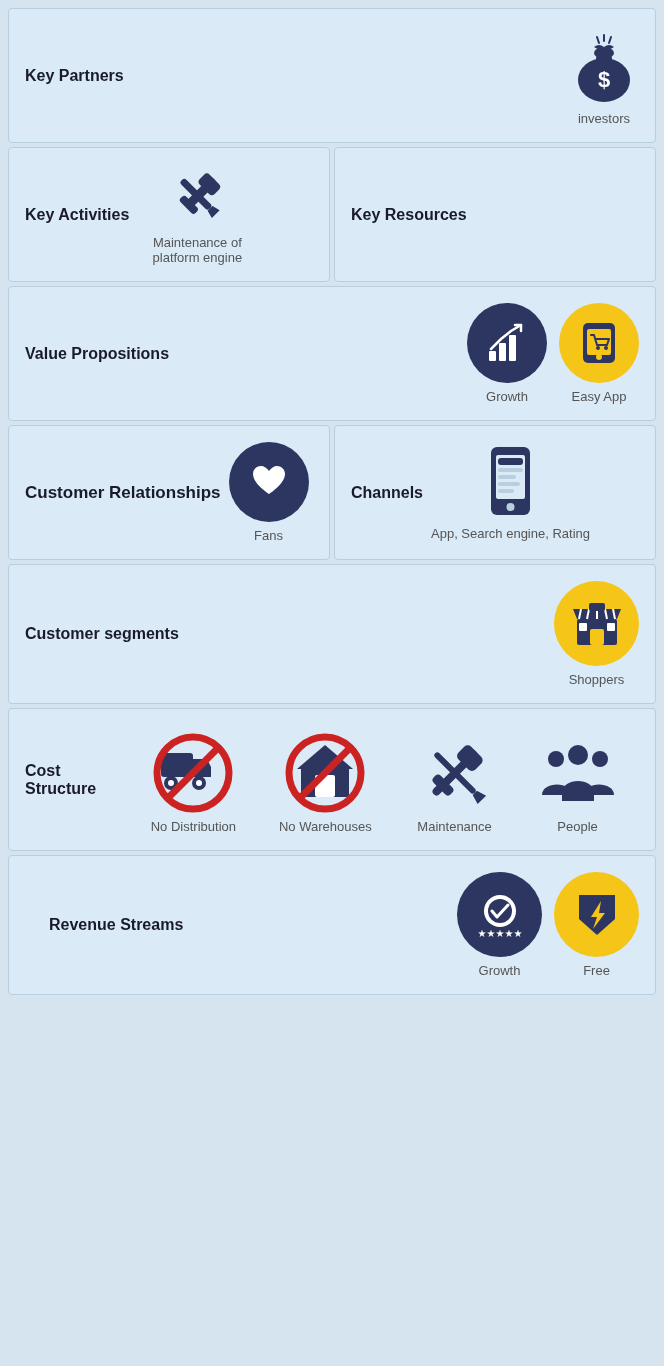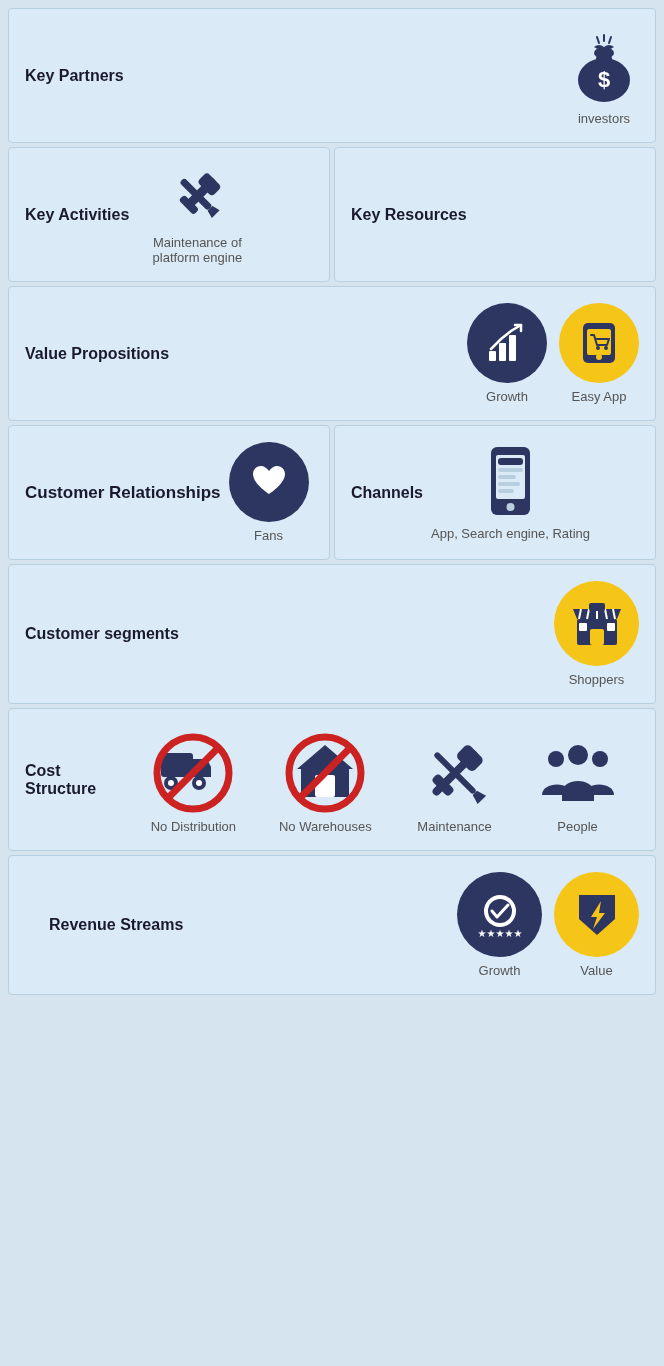--- a/index.html
+++ b/index.html
@@ -338,18 +338,18 @@
       <div class="icon-with-label">
         <div class="icon-circle icon-circle-yellow" style="width:85px;height:85px;">
 
           <svg width="48" height="48" viewBox="0 0 48 48">
 
             <path d="M24 4 L42 4 L42 28 L24 44 L6 28 L6 4Z" fill="#2d3561"></path>
 
             <polygon points="28,10 18,26 24,26 20,38 32,22 26,22" fill="#f5c518"></polygon>
           </svg>
         </div>
-        <span class="section-label">Value</span>
+        <span class="section-label">Free</span>
       </div>
     </div>
   </div>
 
 </div>
 
 </body></html>

